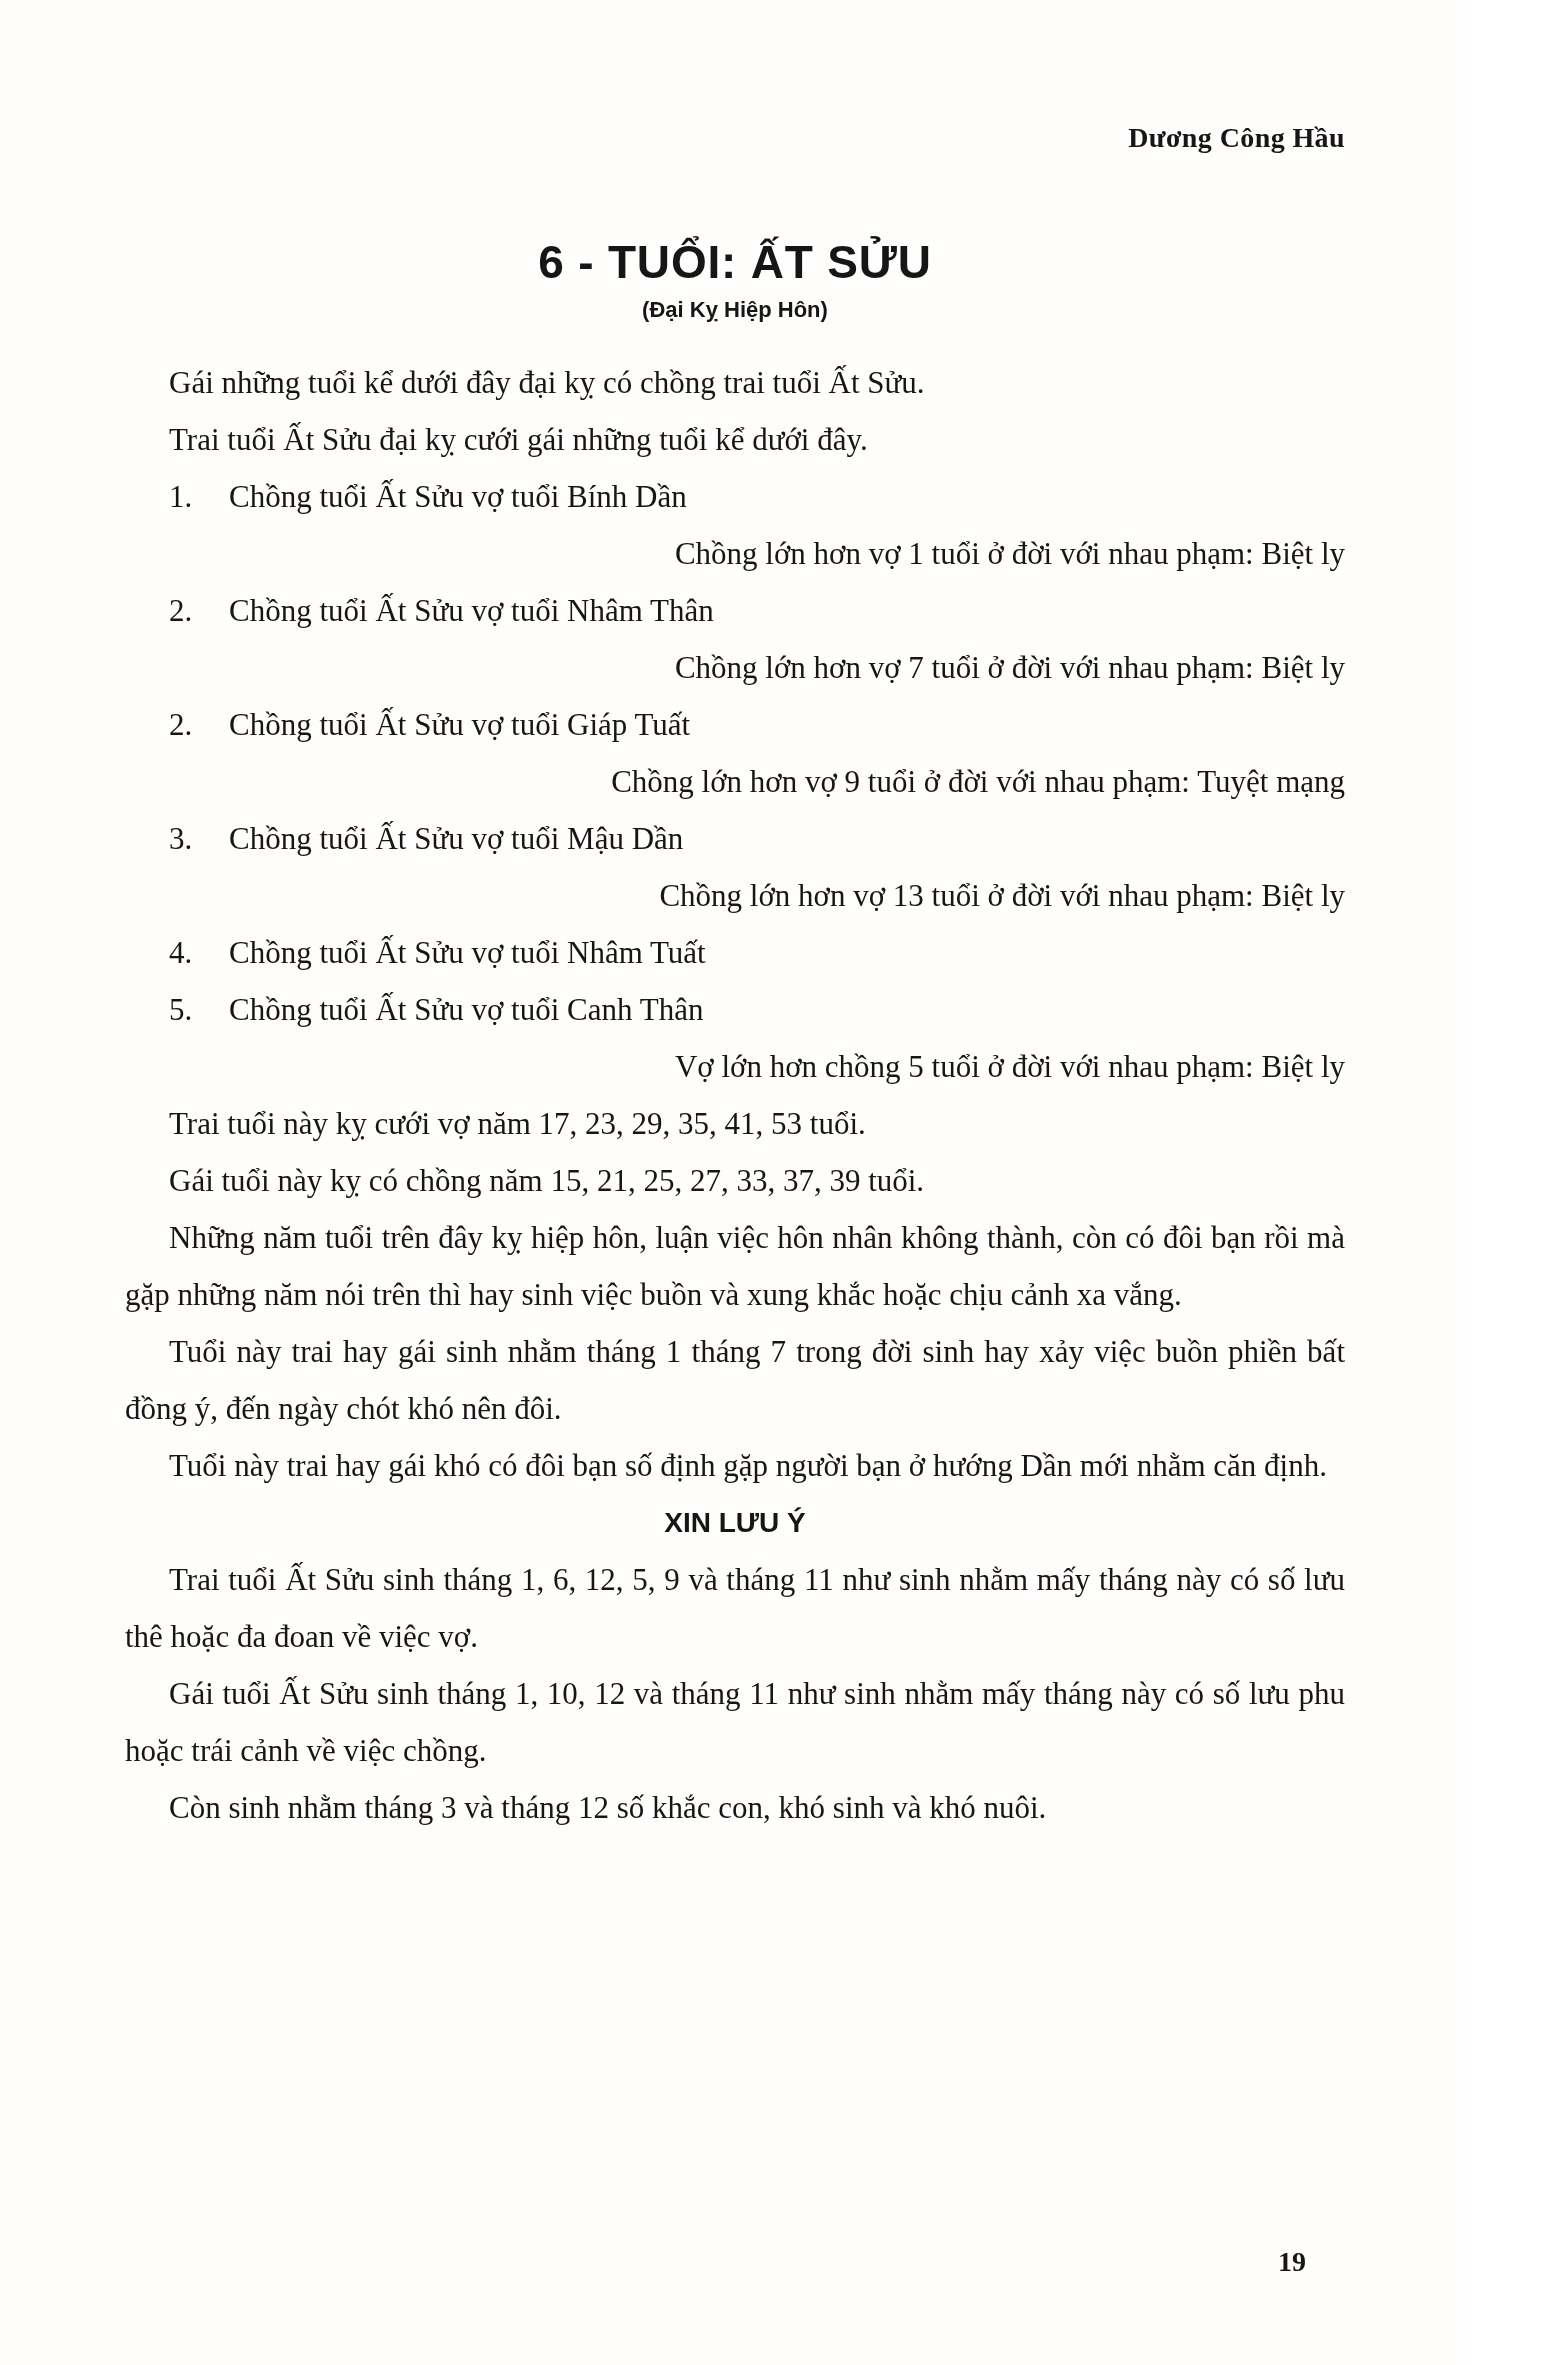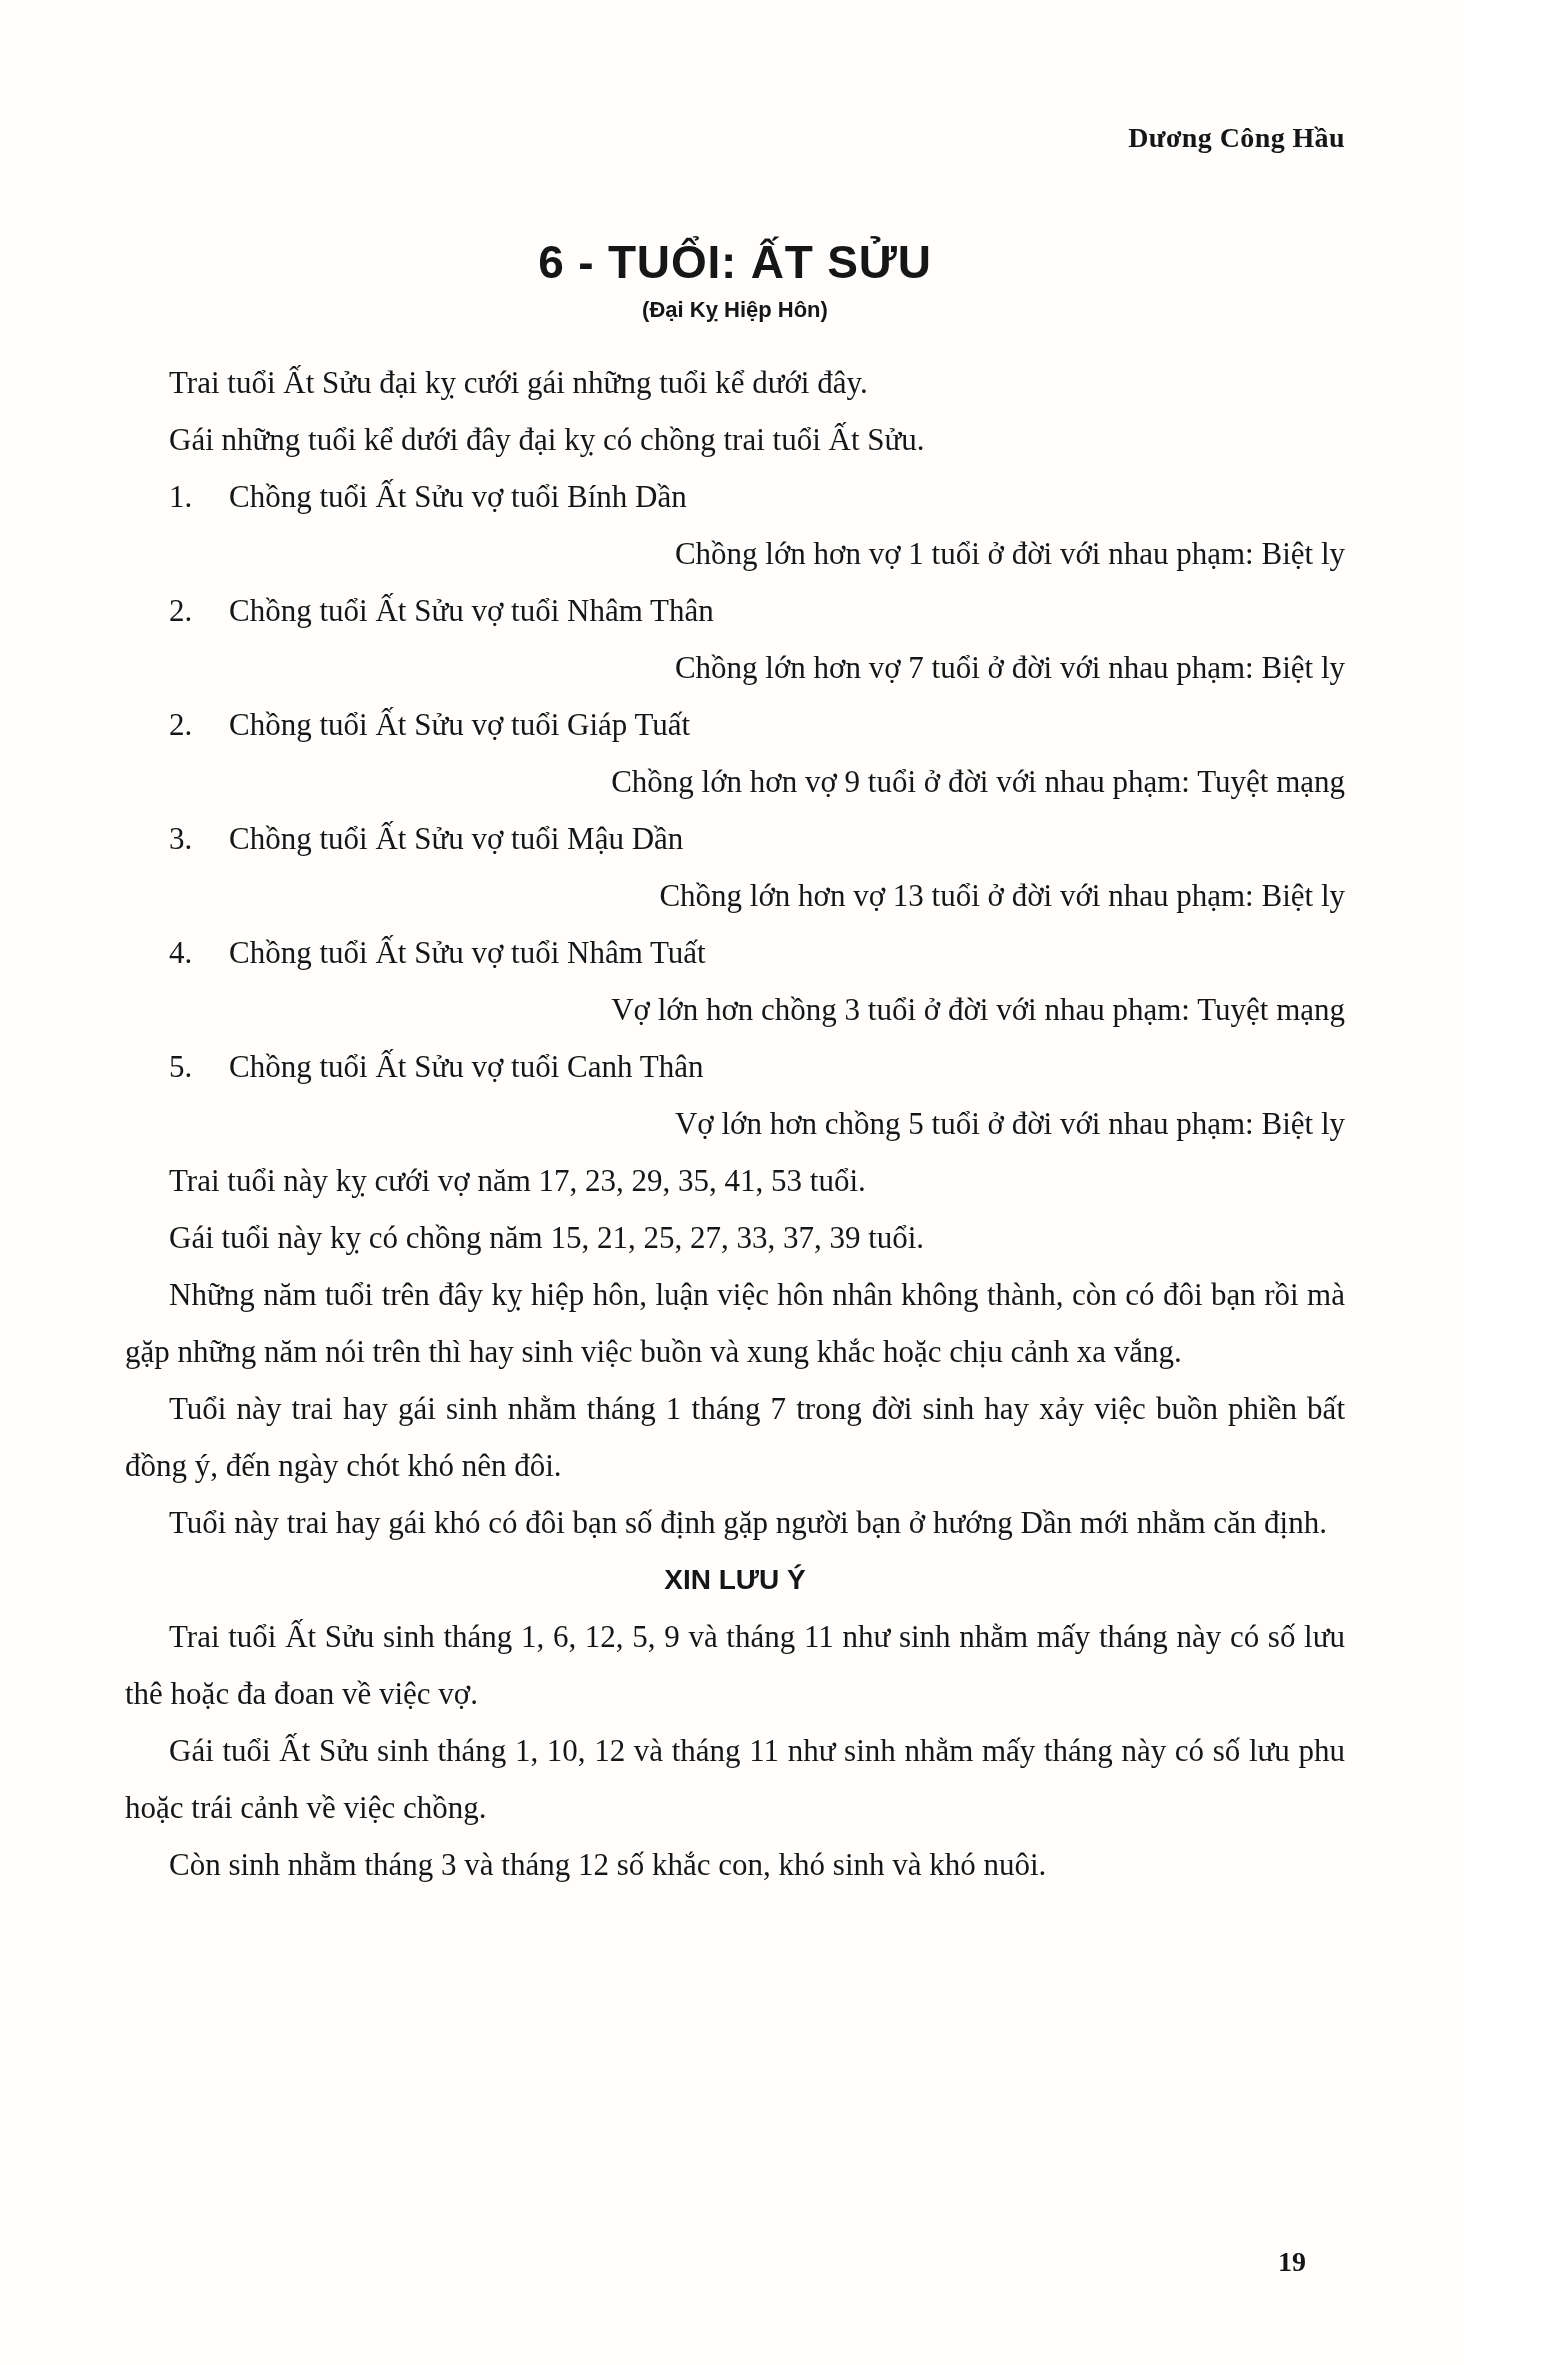--- a/index.html
+++ b/index.html
@@ -69,32 +69,31 @@
 </style>
 </head>
 <body>
 
 <div class="page">
   <div class="content">
     <div class="author">Dương Công Hầu</div>
     <h1 class="title">6 - TUỔI: ẤT SỬU</h1>
     <div class="subtitle">(Đại Kỵ Hiệp Hôn)</div>
     <div class="bodytext">
+        <div class="para">Gái những tuổi kể dưới đây đại kỵ có chồng trai tuổi Ất Sửu.</div>
         <div class="para">Trai tuổi Ất Sửu đại kỵ cưới gái những tuổi kể dưới đây.</div>
-        <div class="para">Gái những tuổi kể dưới đây đại kỵ có chồng trai tuổi Ất Sửu.</div>
         <div class="numline"><span class="num">1.</span><span>Chồng tuổi Ất Sửu vợ tuổi Bính Dần</span></div>
         <div class="line">Chồng lớn hơn vợ 1 tuổi ở đời với nhau phạm: Biệt ly</div>
         <div class="numline"><span class="num">2.</span><span>Chồng tuổi Ất Sửu vợ tuổi Nhâm Thân</span></div>
         <div class="line">Chồng lớn hơn vợ 7 tuổi ở đời với nhau phạm: Biệt ly</div>
         <div class="numline"><span class="num">2.</span><span>Chồng tuổi Ất Sửu vợ tuổi Giáp Tuất</span></div>
         <div class="line">Chồng lớn hơn vợ 9 tuổi ở đời với nhau phạm: Tuyệt mạng</div>
         <div class="numline"><span class="num">3.</span><span>Chồng tuổi Ất Sửu vợ tuổi Mậu Dần</span></div>
         <div class="line">Chồng lớn hơn vợ 13 tuổi ở đời với nhau phạm: Biệt ly</div>
         <div class="numline"><span class="num">4.</span><span>Chồng tuổi Ất Sửu vợ tuổi Nhâm Tuất</span></div>
-        <div class="line">Vợ lớn hơn chồng 3 tuổi ở đời với nhau phạm: Tuyệt mạng</div>
         <div class="numline"><span class="num">5.</span><span>Chồng tuổi Ất Sửu vợ tuổi Canh Thân</span></div>
         <div class="line">Vợ lớn hơn chồng 5 tuổi ở đời với nhau phạm: Biệt ly</div>
         <div class="para">Trai tuổi này kỵ cưới vợ năm 17, 23, 29, 35, 41, 53 tuổi.</div>
         <div class="para">Gái tuổi này kỵ có chồng năm 15, 21, 25, 27, 33, 37, 39 tuổi.</div>
         <div class="para">Những năm tuổi trên đây kỵ hiệp hôn, luận việc hôn nhân không thành, còn có đôi bạn rồi mà gặp những năm nói trên thì hay sinh việc buồn và xung khắc hoặc chịu cảnh xa vắng.</div>
         <div class="para">Tuổi này trai hay gái sinh nhằm tháng 1 tháng 7 trong đời sinh hay xảy việc buồn phiền bất đồng ý, đến ngày chót khó nên đôi.</div>
         <div class="para">Tuổi này trai hay gái khó có đôi bạn số định gặp người bạn ở hướng Dần mới nhằm căn định.</div>
         <div class="note-heading">XIN LƯU Ý</div>
         <div class="para">Trai tuổi Ất Sửu sinh tháng 1, 6, 12, 5, 9 và tháng 11 như sinh nhằm mấy tháng này có số lưu thê hoặc đa đoan về việc vợ.</div>
         <div class="para">Gái tuổi Ất Sửu sinh tháng 1, 10, 12 và tháng 11 như sinh nhằm mấy tháng này có số lưu phu hoặc trái cảnh về việc chồng.</div>

